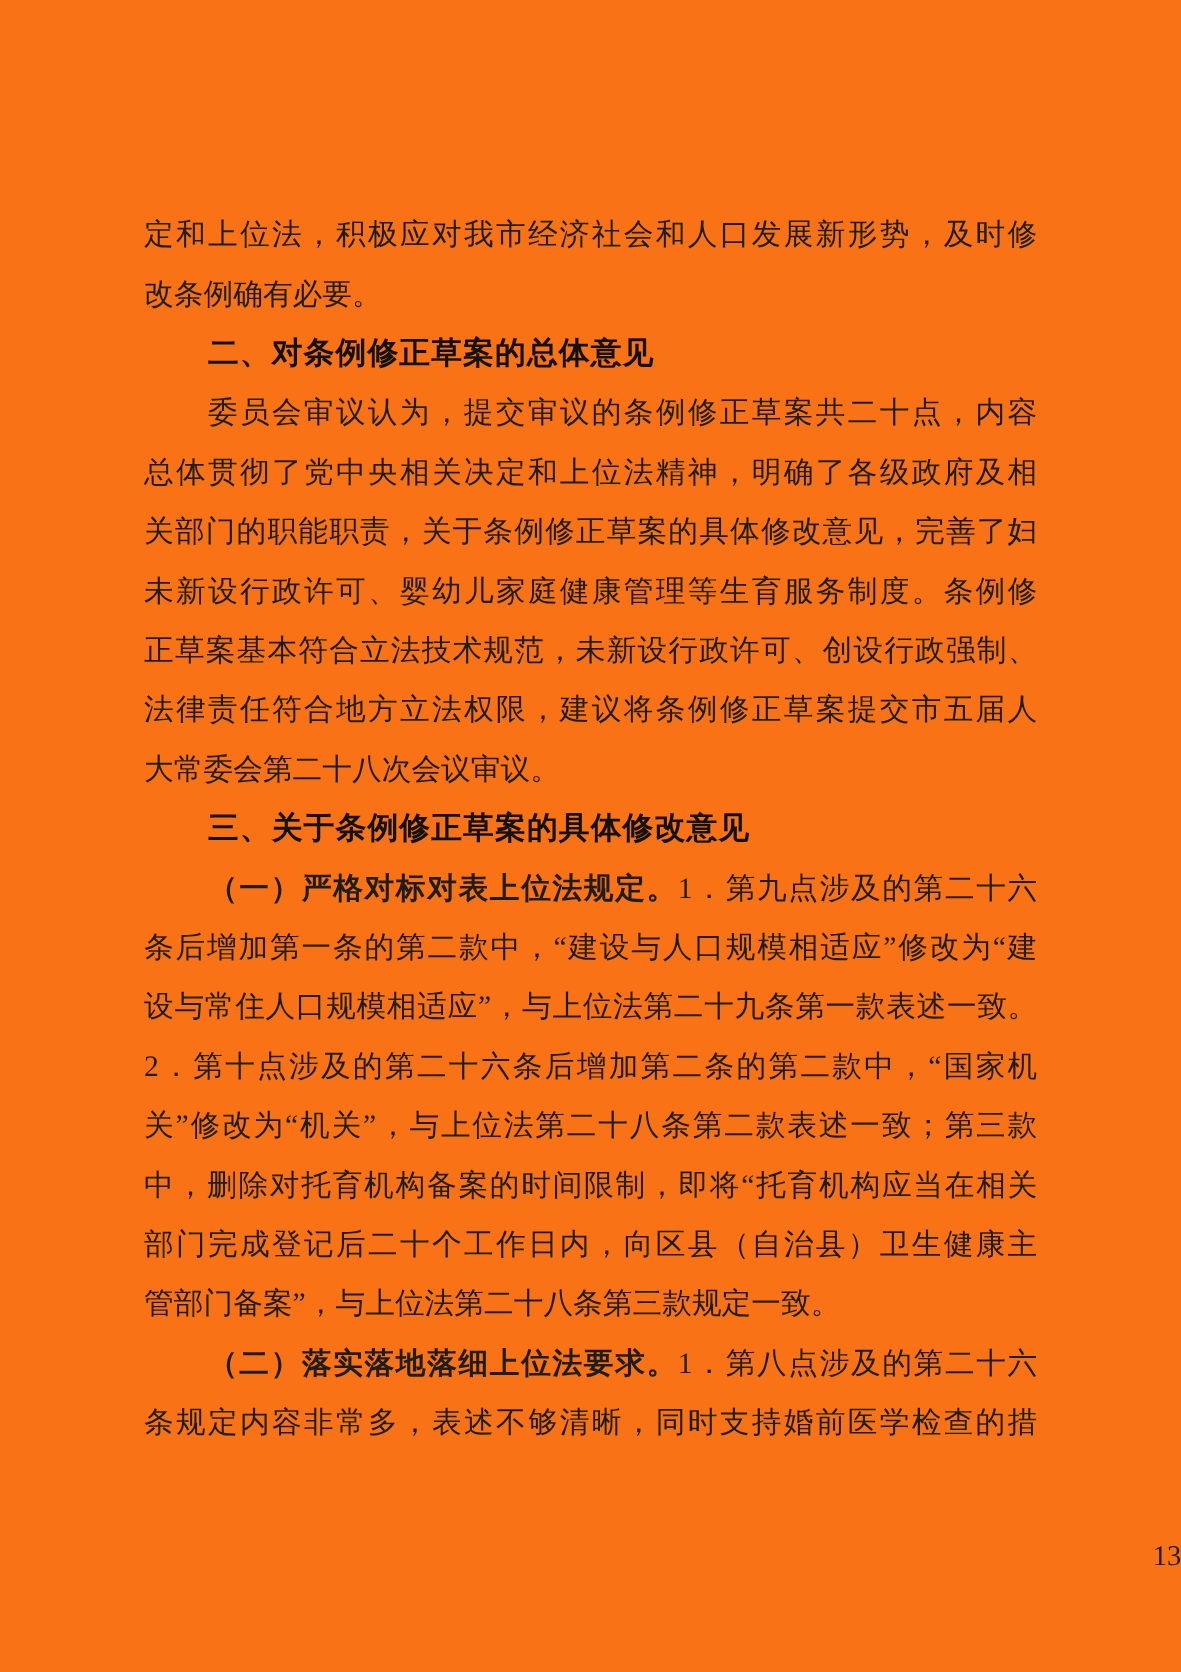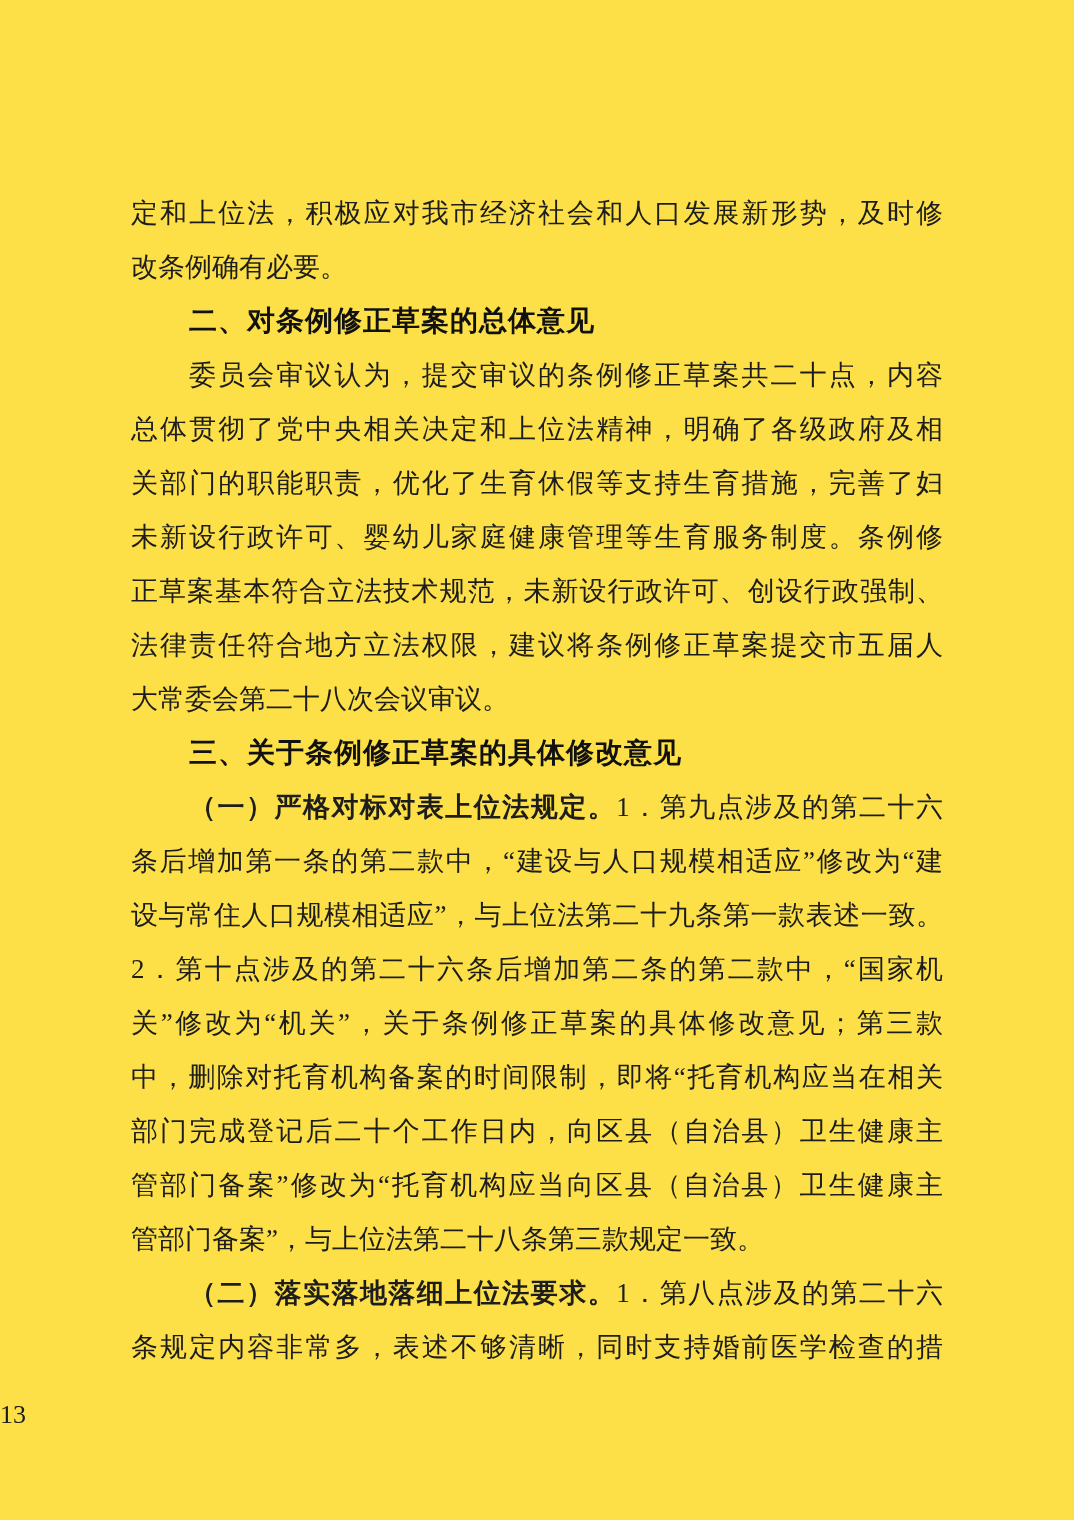--- a/index.html
+++ b/index.html
@@ -11,21 +11,21 @@
     width: 1074px;
     height: 1520px;
     position: relative;
     overflow: hidden;
     font-family: "Liberation Serif", "DejaVu Serif", serif;
     color: #1d1d1d;
   }
   .page {
     position: absolute;
     inset: 0;
-    background: #fde047;
+    background: #f97316;
   }
   .textblock {
     position: absolute;
     left: 131px;
     top: 186px;
     width: 812px;
   }
   .line {
     height: 54px;
     line-height: 54px;
@@ -55,56 +55,55 @@
   .lead {
     font-weight: 700;
   }
   .pagenum {
     position: absolute;
     left: 0;
     top: 1388px;
     width: 1074px;
     height: 54px;
     line-height: 54px;
-    text-align: left;
+    text-align: right;
     font-size: 26px;
     color: #1d1d1d;
   }
 </style>
 </head>
 <body>
 
 <div class="page">
   <div class="textblock">
 
     <div class="line">定和上位法，积极应对我市经济社会和人口发展新形势，及时修</div>
     <div class="line left">改条例确有必要。</div>
 
     <div class="line heading ind">二、对条例修正草案的总体意见</div>
 
     <div class="line ind">委员会审议认为，提交审议的条例修正草案共二十点，内容</div>
     <div class="line">总体贯彻了党中央相关决定和上位法精神，明确了各级政府及相</div>
-    <div class="line">关部门的职能职责，优化了生育休假等支持生育措施，完善了妇</div>
+    <div class="line">关部门的职能职责，关于条例修正草案的具体修改意见，完善了妇</div>
     <div class="line">未新设行政许可、婴幼儿家庭健康管理等生育服务制度。条例修</div>
     <div class="line">正草案基本符合立法技术规范，未新设行政许可、创设行政强制、</div>
     <div class="line">法律责任符合地方立法权限，建议将条例修正草案提交市五届人</div>
     <div class="line left">大常委会第二十八次会议审议。</div>
 
     <div class="line heading ind">三、关于条例修正草案的具体修改意见</div>
 
     <div class="line ind">
       <span class="lead">（一）严格对标对表上位法规定。</span><span>1．第九点涉及的第二十六</span>
     </div>
     <div class="line">条后增加第一条的第二款中，“建设与人口规模相适应”修改为“建</div>
     <div class="line">设与常住人口规模相适应”，与上位法第二十九条第一款表述一致。</div>
     <div class="line">2．第十点涉及的第二十六条后增加第二条的第二款中，“国家机</div>
-    <div class="line">关”修改为“机关”，关于条例修正草案的具体修改意见；第三款</div>
+    <div class="line">关”修改为“机关”，与上位法第二十八条第二款表述一致；第三款</div>
     <div class="line">中，删除对托育机构备案的时间限制，即将“托育机构应当在相关</div>
     <div class="line">部门完成登记后二十个工作日内，向区县（自治县）卫生健康主</div>
-    <div class="line">管部门备案”修改为“托育机构应当向区县（自治县）卫生健康主</div>
     <div class="line left">管部门备案”，与上位法第二十八条第三款规定一致。</div>
 
     <div class="line ind">
       <span class="lead">（二）落实落地落细上位法要求。</span><span>1．第八点涉及的第二十六</span>
     </div>
     <div class="line">条规定内容非常多，表述不够清晰，同时支持婚前医学检查的措</div>
 
   </div>
 
   <div class="pagenum">13</div>

